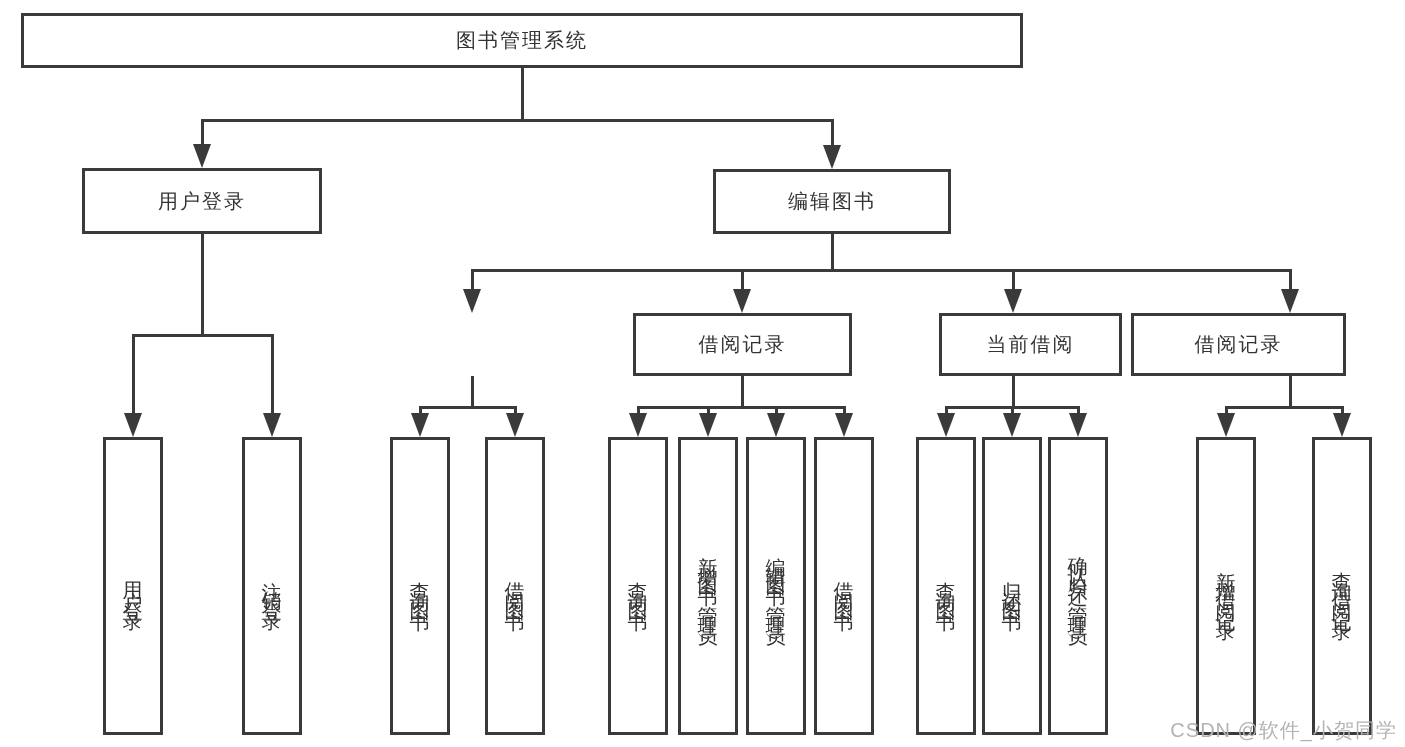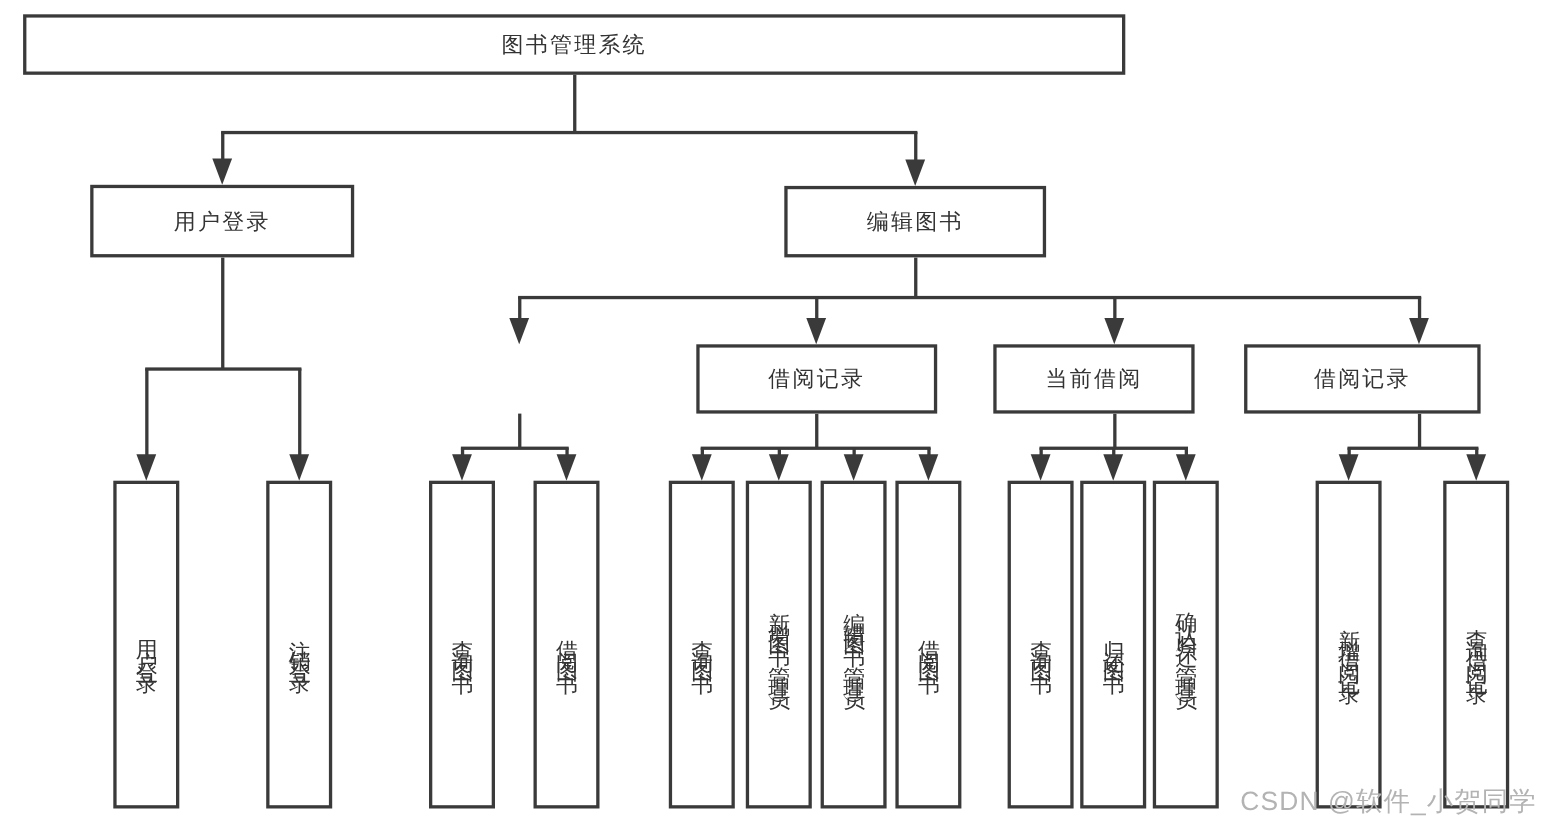--- a/index.html
+++ b/index.html
@@ -18,21 +18,21 @@
     writing-mode:vertical-rl;text-orientation:mixed;
     font-size:20px;letter-spacing:10px;line-height:1;
   }
   .line{position:absolute;background:#3a3a3a;z-index:1;}
   .arrow{
     position:absolute;width:0;height:0;z-index:1;
     border-left:9px solid transparent;border-right:9px solid transparent;
     border-top:24px solid #3a3a3a;
   }
   .watermark{
-    position:absolute;right:8px;bottom:3px;font-size:24px;
+    position:absolute;right:8px;bottom:3px;font-size:20px;
     color:#b3b3b3;letter-spacing:1px;z-index:5;white-space:nowrap;
   }
 </style>
 </head>
 <body>
 
 <div class="stage">
 
   <div id="edges">
       <div class="line" style="left: 520.5px; top: 66px; width: 3px; height: 55px;"></div>
@@ -88,21 +88,21 @@
       <div class="line" style="left: 1340.5px; top: 407px; width: 3px; height: 18px;"></div>
       <div class="arrow" style="left: 1333px; top: 413px;"></div>
     </div>
 
   <div class="box hbox" style="left:21px;top:13px;width:1002px;height:55px">图书管理系统</div>
 
   <div class="box hbox" style="left:82px;top:168px;width:240px;height:66px">用户登录</div>
   <div class="box hbox" style="left:713px;top:169px;width:238px;height:65px">编辑图书</div>
 
   <div class="box hbox" style="left:633px;top:313px;width:219px;height:63px">借阅记录</div>
-  <div class="box hbox" style="left:903px;top:313px;width:183px;height:63px">当前借阅</div>
+  <div class="box hbox" style="left:939px;top:313px;width:183px;height:63px">当前借阅</div>
   <div class="box hbox" style="left:1131px;top:313px;width:215px;height:63px">借阅记录</div>
 
   <div class="box leaf" style="left:103px;top:437px;width:60px;height:298px">用户登录</div>
   <div class="box leaf" style="left:242px;top:437px;width:60px;height:298px">注销登录</div>
 
   <div class="box leaf" style="left:390px;top:437px;width:60px;height:298px">查询图书</div>
   <div class="box leaf" style="left:485px;top:437px;width:60px;height:298px">借阅图书</div>
 
   <div class="box leaf" style="left:608px;top:437px;width:60px;height:298px">查询图书</div>
   <div class="box leaf" style="left:678px;top:437px;width:60px;height:298px">新增图书（管理员）</div>

